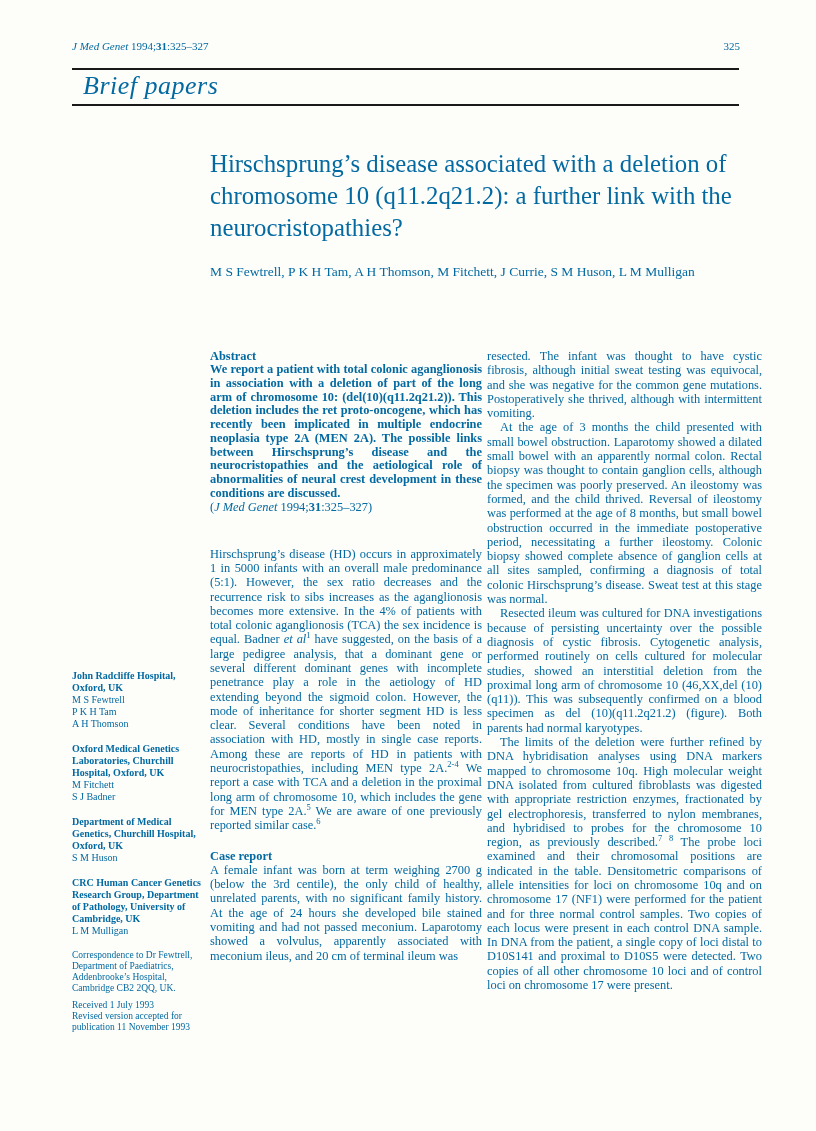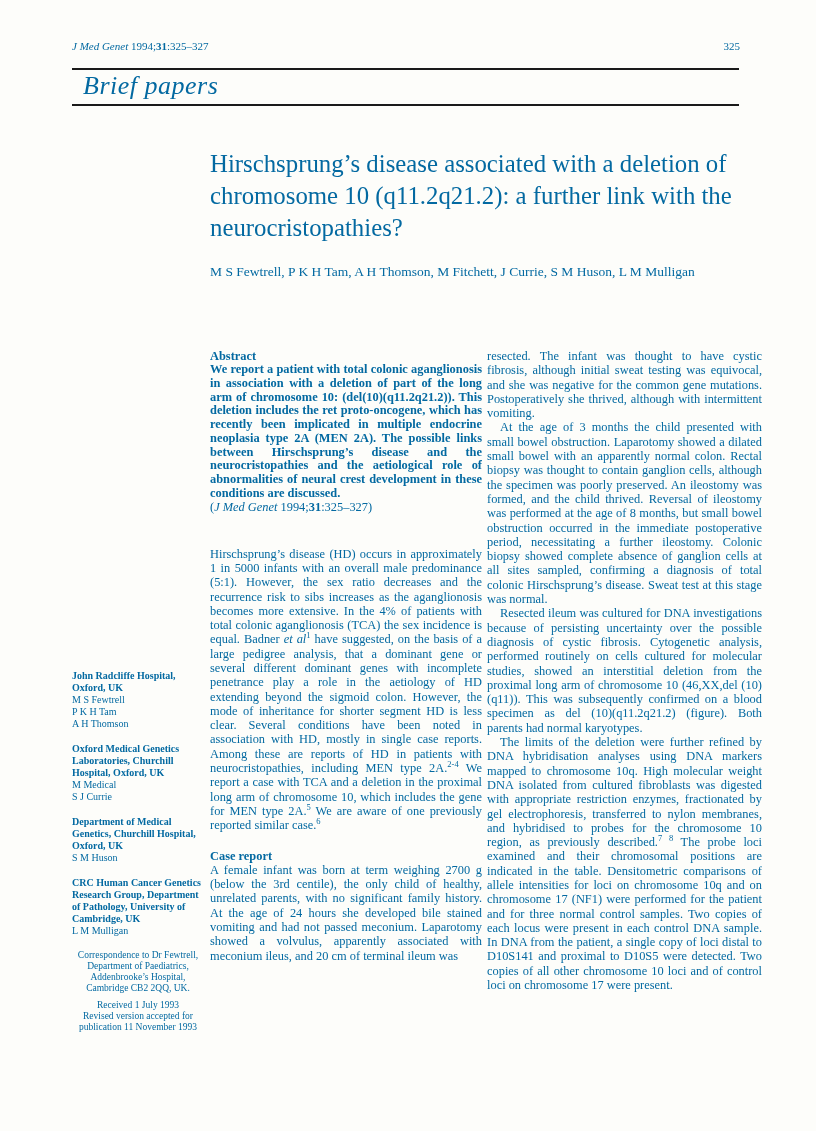--- a/index.html
+++ b/index.html
@@ -32,21 +32,21 @@
     margin: 0; font-size: 24.8px; font-weight: normal; line-height: 32px;
   }
   .authors { margin-top: 20px; width: 490px; font-size: 13.5px; line-height: 16.5px; }
 
   .sidebar {
     position: absolute; left: 72px; top: 670px; width: 132px;
     font-size: 10px; line-height: 12px;
   }
   .aff-group { margin-bottom: 13px; }
   .aff-inst { font-weight: bold; }
-  .side-note { font-size: 9.5px; line-height: 11px; margin-top: 13px; text-align: center; }
+  .side-note { font-size: 9.5px; line-height: 11px; margin-top: 13px; }
   .side-note.tight { margin-top: 6px; }
 
   .col {
     position: absolute; top: 349px;
     font-size: 12.4px; line-height: 14.3px; text-align: justify;
   }
   .col-left  { left: 210px; width: 272px; }
   .col-right { left: 487px; width: 275px; }
 
   .abstract { font-weight: bold; line-height: 13.7px; }
@@ -83,22 +83,22 @@
 
   <aside class="sidebar">
     <div class="aff-group">
       <div class="aff-inst">John Radcliffe Hospital, Oxford, UK</div>
       <div class="aff-name">M S Fewtrell</div>
       <div class="aff-name">P K H Tam</div>
       <div class="aff-name">A H Thomson</div>
     </div>
     <div class="aff-group">
       <div class="aff-inst">Oxford Medical Genetics Laboratories, Churchill Hospital, Oxford, UK</div>
-      <div class="aff-name">M Medical</div>
-      <div class="aff-name">S J Currie</div>
+      <div class="aff-name">M Fitchett</div>
+      <div class="aff-name">S J Badner</div>
     </div>
     <div class="aff-group">
       <div class="aff-inst">Department of Medical Genetics, Churchill Hospital, Oxford, UK</div>
       <div class="aff-name">S M Huson</div>
     </div>
     <div class="aff-group">
       <div class="aff-inst">CRC Human Cancer Genetics Research Group, Department of Pathology, University of Cambridge, UK</div>
       <div class="aff-name">L M Mulligan</div>
     </div>
     <div class="side-note">Correspondence to Dr Fewtrell, Department of Paediatrics, Addenbrooke’s Hospital, Cambridge CB2 2QQ, UK.</div>

